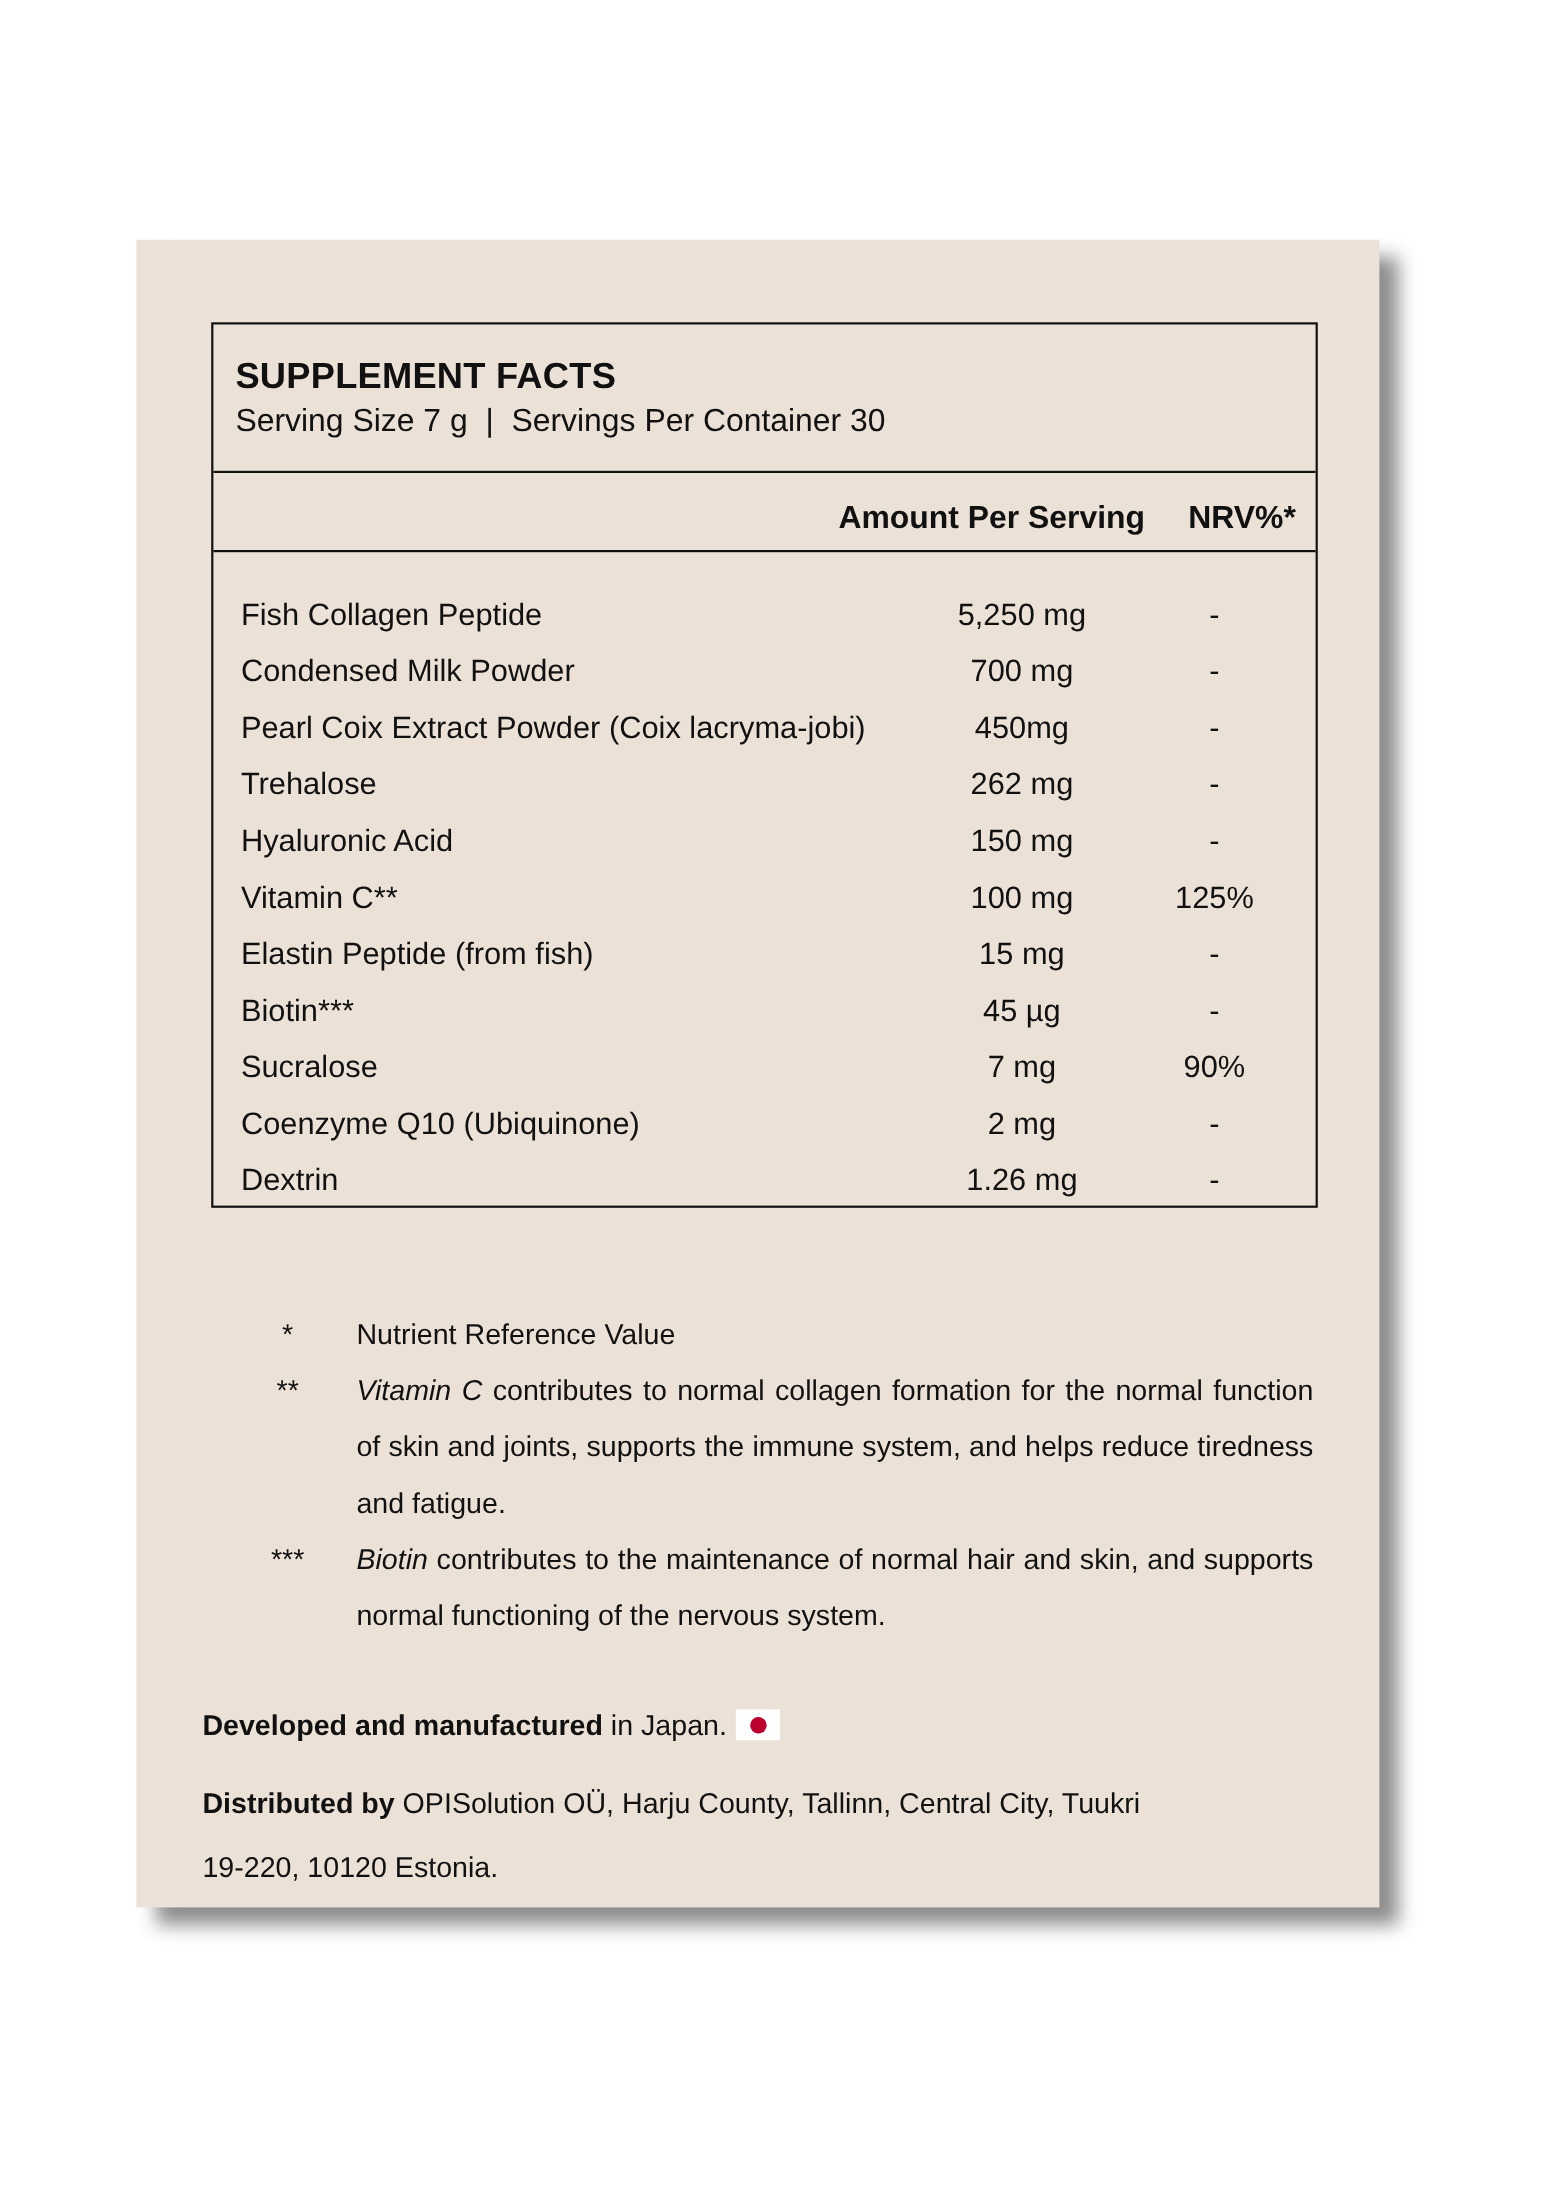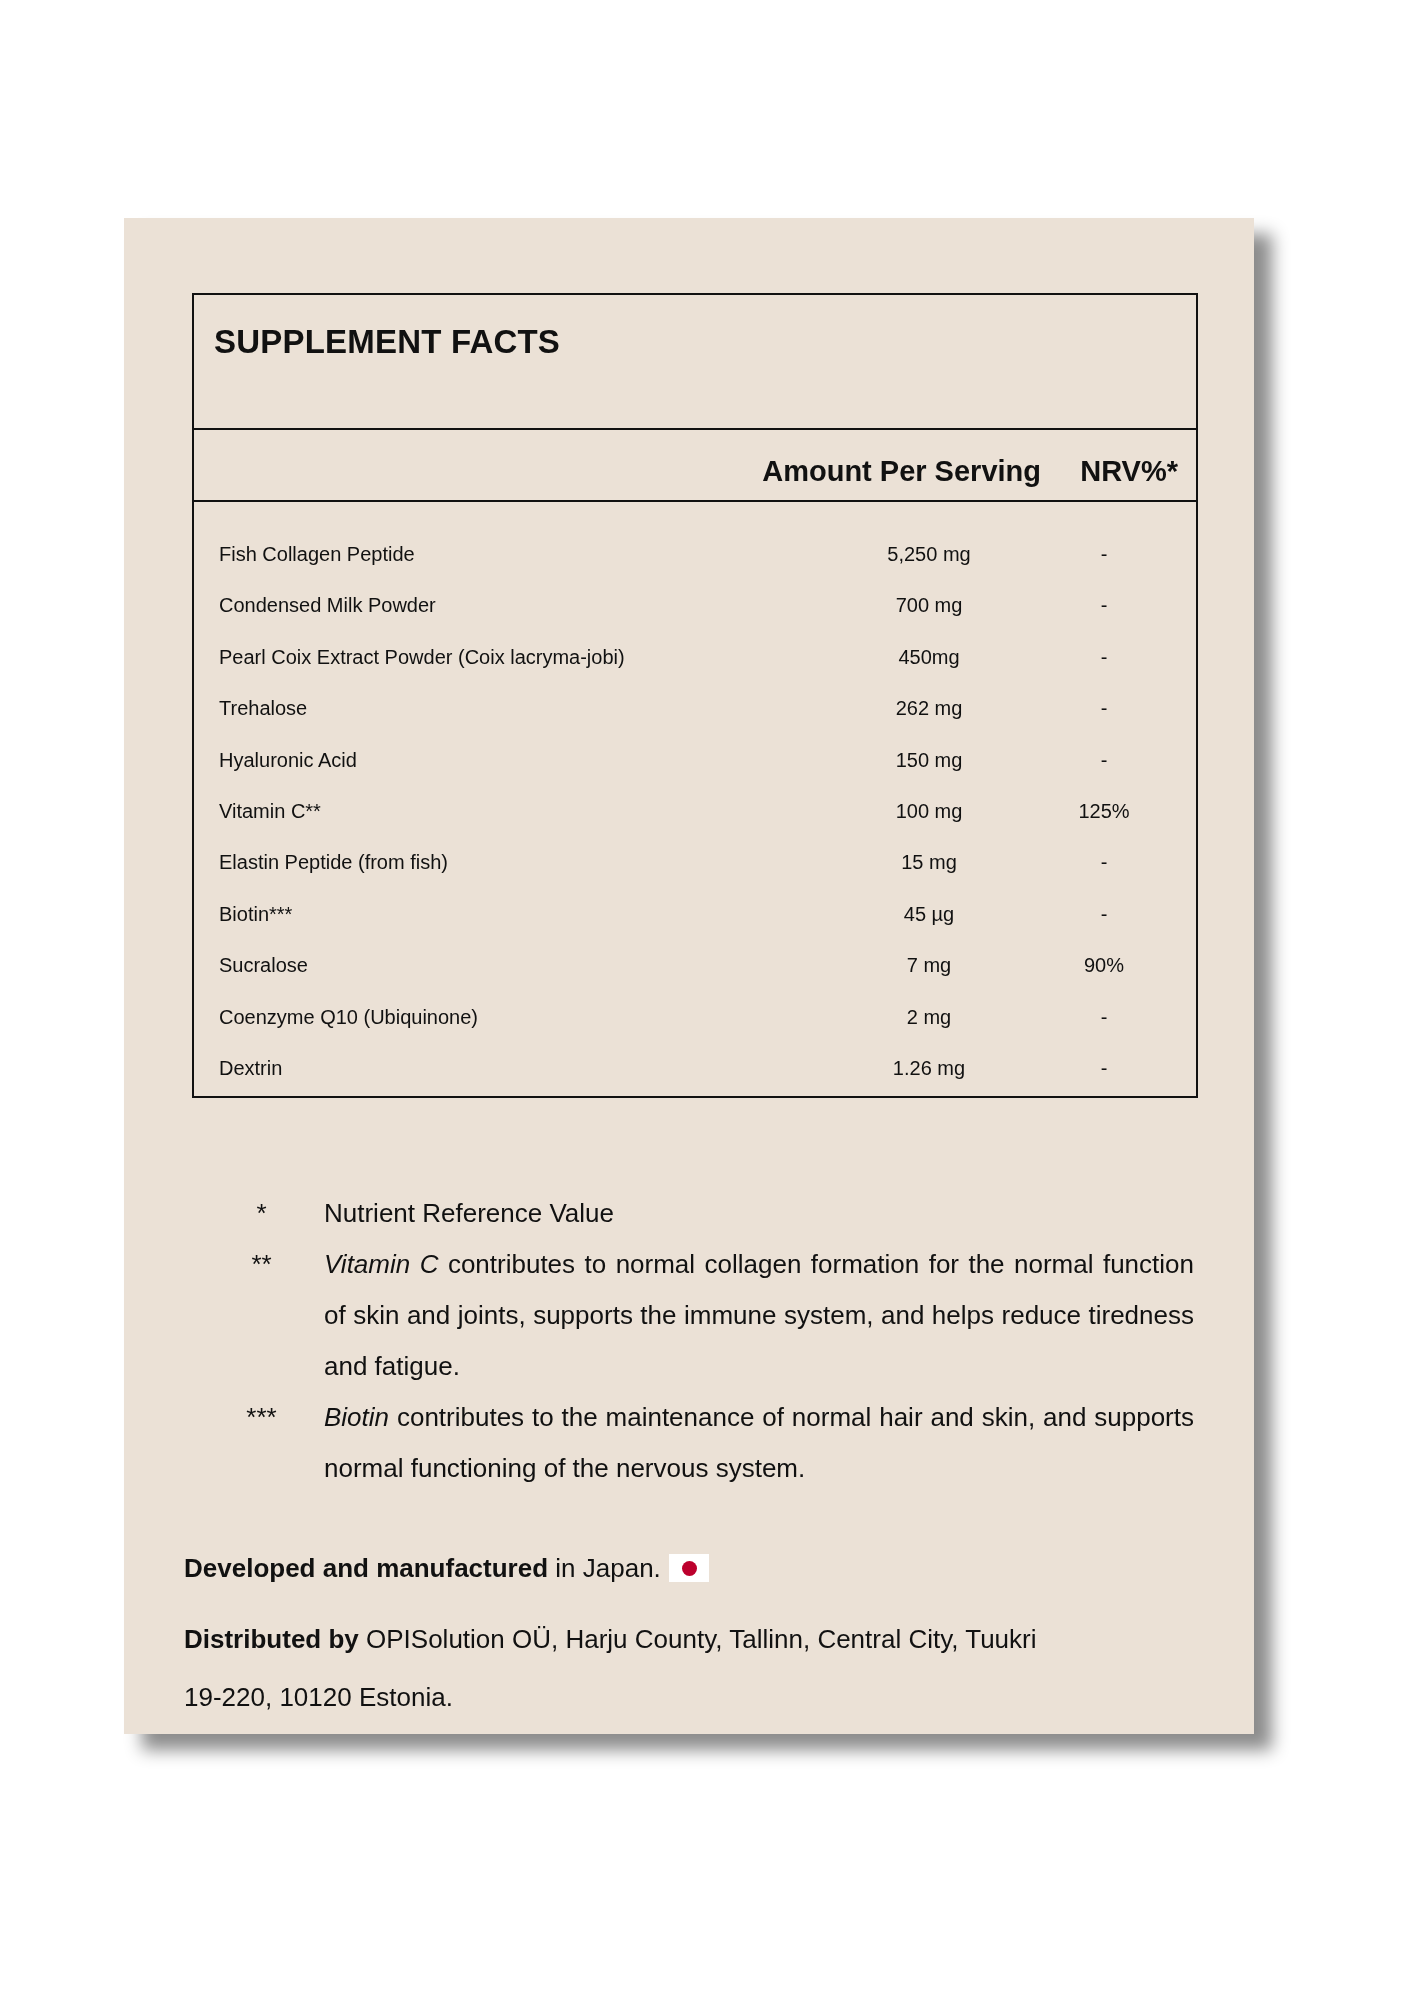--- a/index.html
+++ b/index.html
@@ -16,21 +16,21 @@
     position:absolute; left:68px; top:75px; width:1006px; height:805px;
     border:2.5px solid #111; box-sizing:border-box;
   }
   .facts-head { position:absolute; left:0; top:0; right:0; height:135px; border-bottom:2.5px solid #111; box-sizing:border-box; }
   .facts-title { position:absolute; left:20px; top:28px; font-size:33px; font-weight:bold; letter-spacing:0.2px; }
   .facts-serving { position:absolute; left:20px; top:72px; font-size:29px; }
   .facts-colhead { position:absolute; left:0; right:0; top:135px; height:72px; border-bottom:2.5px solid #111; box-sizing:border-box; }
   .col-amount-h { position:absolute; right:155px; top:25px; font-size:29px; font-weight:bold; }
   .col-nrv-h { position:absolute; right:18px; top:25px; font-size:29px; font-weight:bold; }
   .rows { position:absolute; left:0; right:0; top:240px; }
-  .row { position:relative; height:51.4px; font-size:20px; }
+  .row { position:relative; height:51.4px; font-size:28px; }
   .row .name { position:absolute; left:25px; top:8px; }
   .row .amt { position:absolute; left:660px; width:150px; text-align:center; top:8px; }
   .row .nrv { position:absolute; left:860px; width:100px; text-align:center; top:8px; }
 
   .notes { position:absolute; left:100px; top:970px; width:970px; font-size:26px; line-height:51px; }
   .note { position:relative; padding-left:100px; text-align:justify; }
   .note .mark { position:absolute; left:0; width:75px; text-align:center; top:0; }
   .note i { font-style:italic; }
 
   .origin { position:absolute; left:60px; top:1335px; font-size:26px; }
@@ -39,20 +39,21 @@
   .flag::after { content:""; position:absolute; left:13px; top:7px; width:15px; height:15px; border-radius:50%; background:#bc002d; }
   .dist { position:absolute; left:60px; top:1392px; width:960px; font-size:26px; line-height:58px; }
 </style>
 </head>
 <body>
 
 <div class="card">
   <div class="facts-box">
     <div class="facts-head">
       <div class="facts-title">SUPPLEMENT FACTS</div>
+      <div class="facts-serving" style="white-space:pre">Serving Size 7 g  |  Servings Per Container 30</div>
     </div>
     <div class="facts-colhead">
       <div class="col-amount-h">Amount Per Serving</div>
       <div class="col-nrv-h">NRV%*</div>
     </div>
     <div class="rows">
       <div class="row">
           <span class="name">Fish Collagen Peptide</span>
           <span class="amt">5,250 mg</span>
           <span class="nrv">-</span>

